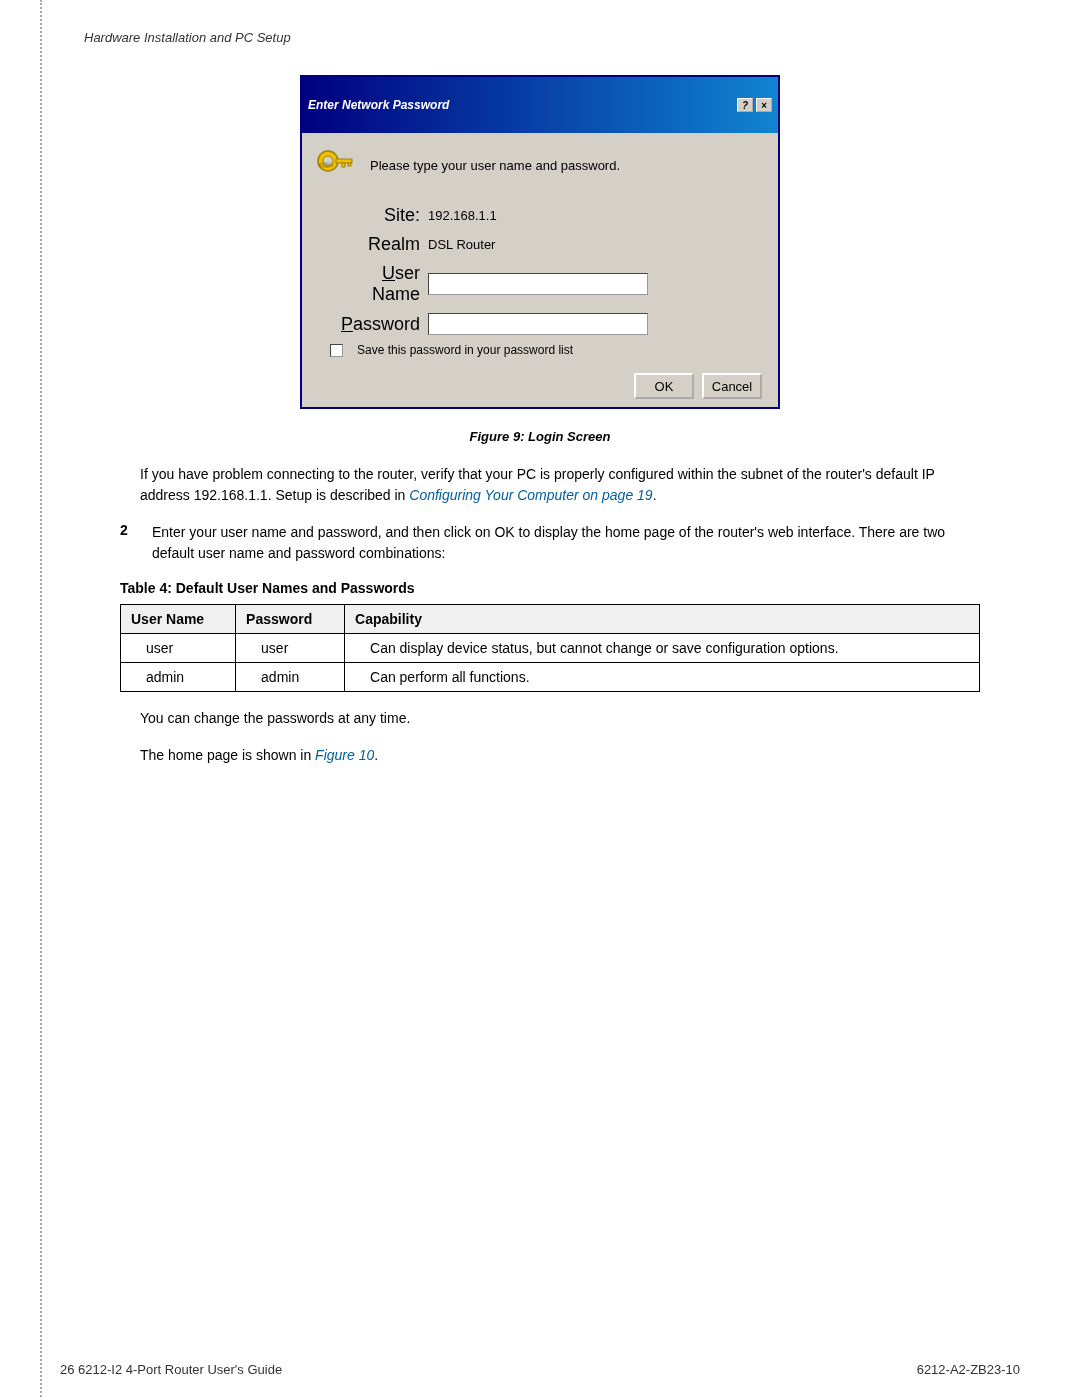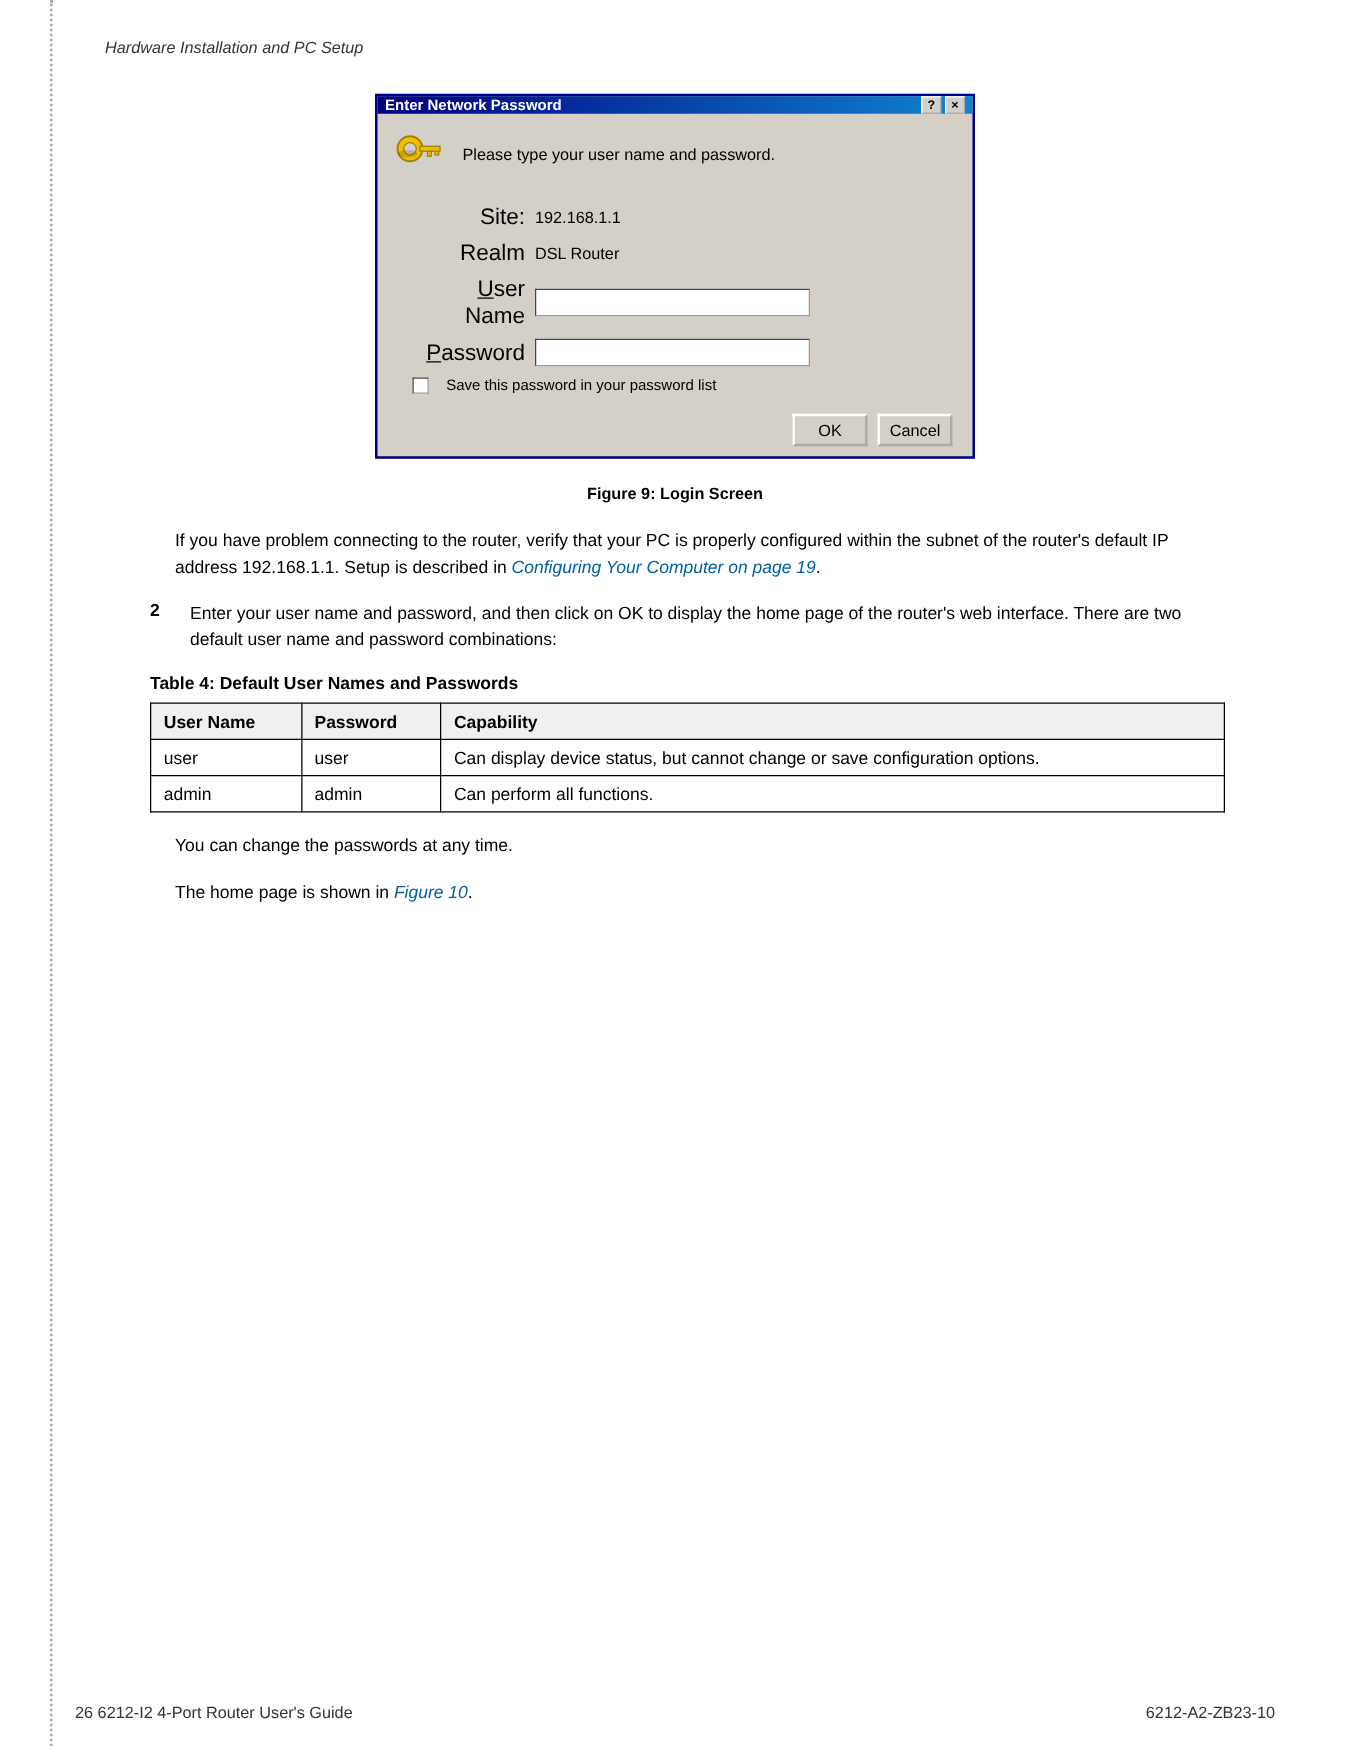--- a/index.html
+++ b/index.html
@@ -53,23 +53,24 @@
       font-family: 'Arial', sans-serif;
       font-size: 13px;
     }
 
     .dialog-titlebar {
       background: linear-gradient(to right, #000080, #1084d0);
       color: white;
       display: flex;
       align-items: flex-end;
       justify-content: space-between;
-      padding: 0 6px;
-      font-size: 13px;
-      font-weight: bold;
+      padding: 21px 6px;
+      font-size: 13px;
+      font-weight: bold;
+      font-style: italic;
     }
 
     .dialog-titlebar-title {
       color: white;
       font-size: 12px;
       font-weight: bold;
     }
 
     .dialog-titlebar-buttons {
       display: flex;
@@ -187,20 +188,21 @@
       font-size: 13px;
       cursor: pointer;
     }
 
     
     .figure-caption {
       text-align: center;
       font-size: 13px;
       font-weight: bold;
       margin-bottom: 20px;
+      font-style: italic;
     }
 
     
     .body-text {
       font-size: 14px;
       line-height: 1.5;
       margin-left: 80px;
       margin-right: 40px;
       margin-bottom: 16px;
     }
@@ -250,21 +252,21 @@
     .data-table th {
       border: 1px solid #000;
       padding: 6px 10px;
       background: #f0f0f0;
       font-weight: bold;
       text-align: left;
     }
 
     .data-table td {
       border: 1px solid #000;
-      padding: 6px 10px;
+      padding: 6px 25px;
       vertical-align: top;
     }
 
     
     .page-footer {
       position: absolute;
       bottom: 20px;
       left: 60px;
       right: 60px;
       display: flex;

